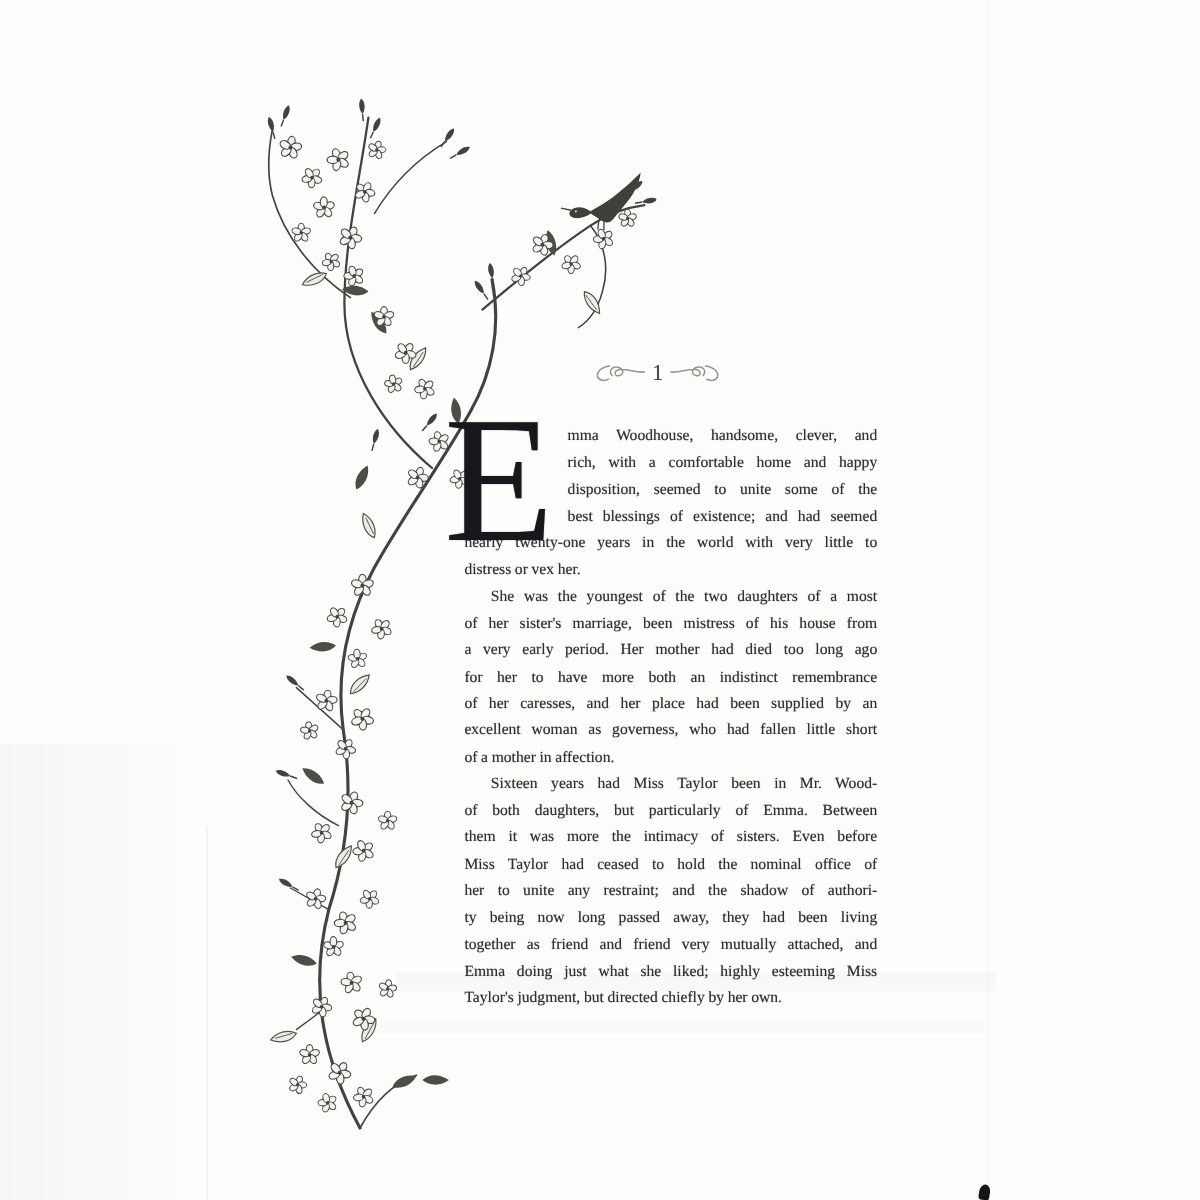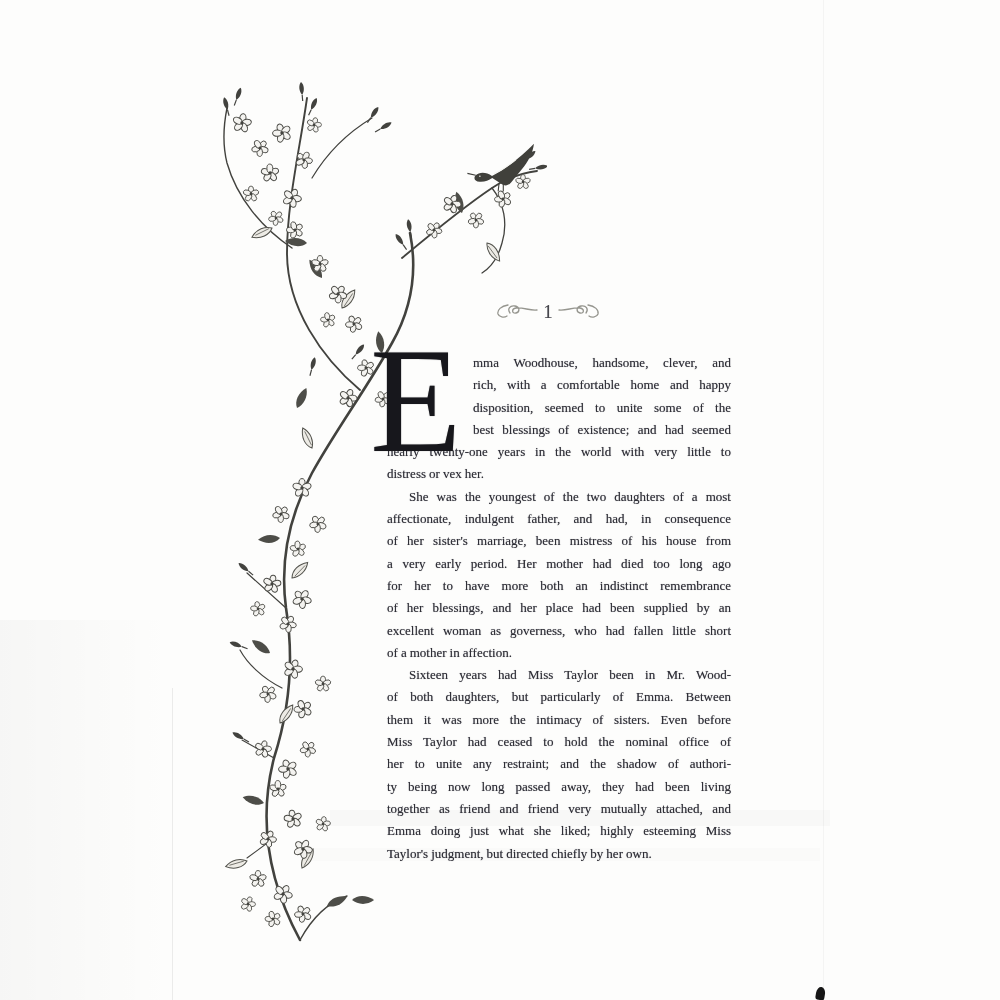--- a/index.html
+++ b/index.html
@@ -228,25 +228,24 @@
           <div class="tline">disposition, seemed to unite some of the</div>
           <div class="tline">best blessings of existence; and had seemed</div>
         </div>
       <div>
           <div class="tline">nearly twenty-one years in the world with very little to</div>
           <div class="tline last-left">distress or vex her.</div>
         </div>
     </div>
     <div class="para">
         <div class="tline indent">She was the youngest of the two daughters of a most</div>
-        <div class="tline">affectionate, indulgent father, and had, in consequence</div>
         <div class="tline">of her sister's marriage, been mistress of his house from</div>
         <div class="tline">a very early period. Her mother had died too long ago</div>
         <div class="tline">for her to have more both an indistinct remembrance</div>
-        <div class="tline">of her blessings, and her place had been supplied by an</div>
+        <div class="tline">of her caresses, and her place had been supplied by an</div>
         <div class="tline">excellent woman as governess, who had fallen little short</div>
         <div class="tline last-left">of a mother in affection.</div>
       </div>
     <div class="para">
         <div class="tline indent">Sixteen years had Miss Taylor been in Mr. Wood-</div>
         <div class="tline">of both daughters, but particularly of Emma. Between</div>
         <div class="tline">them it was more the intimacy of sisters. Even before</div>
         <div class="tline">Miss Taylor had ceased to hold the nominal office of</div>
         <div class="tline">her to unite any restraint; and the shadow of authori-</div>
         <div class="tline">ty being now long passed away, they had been living</div>

